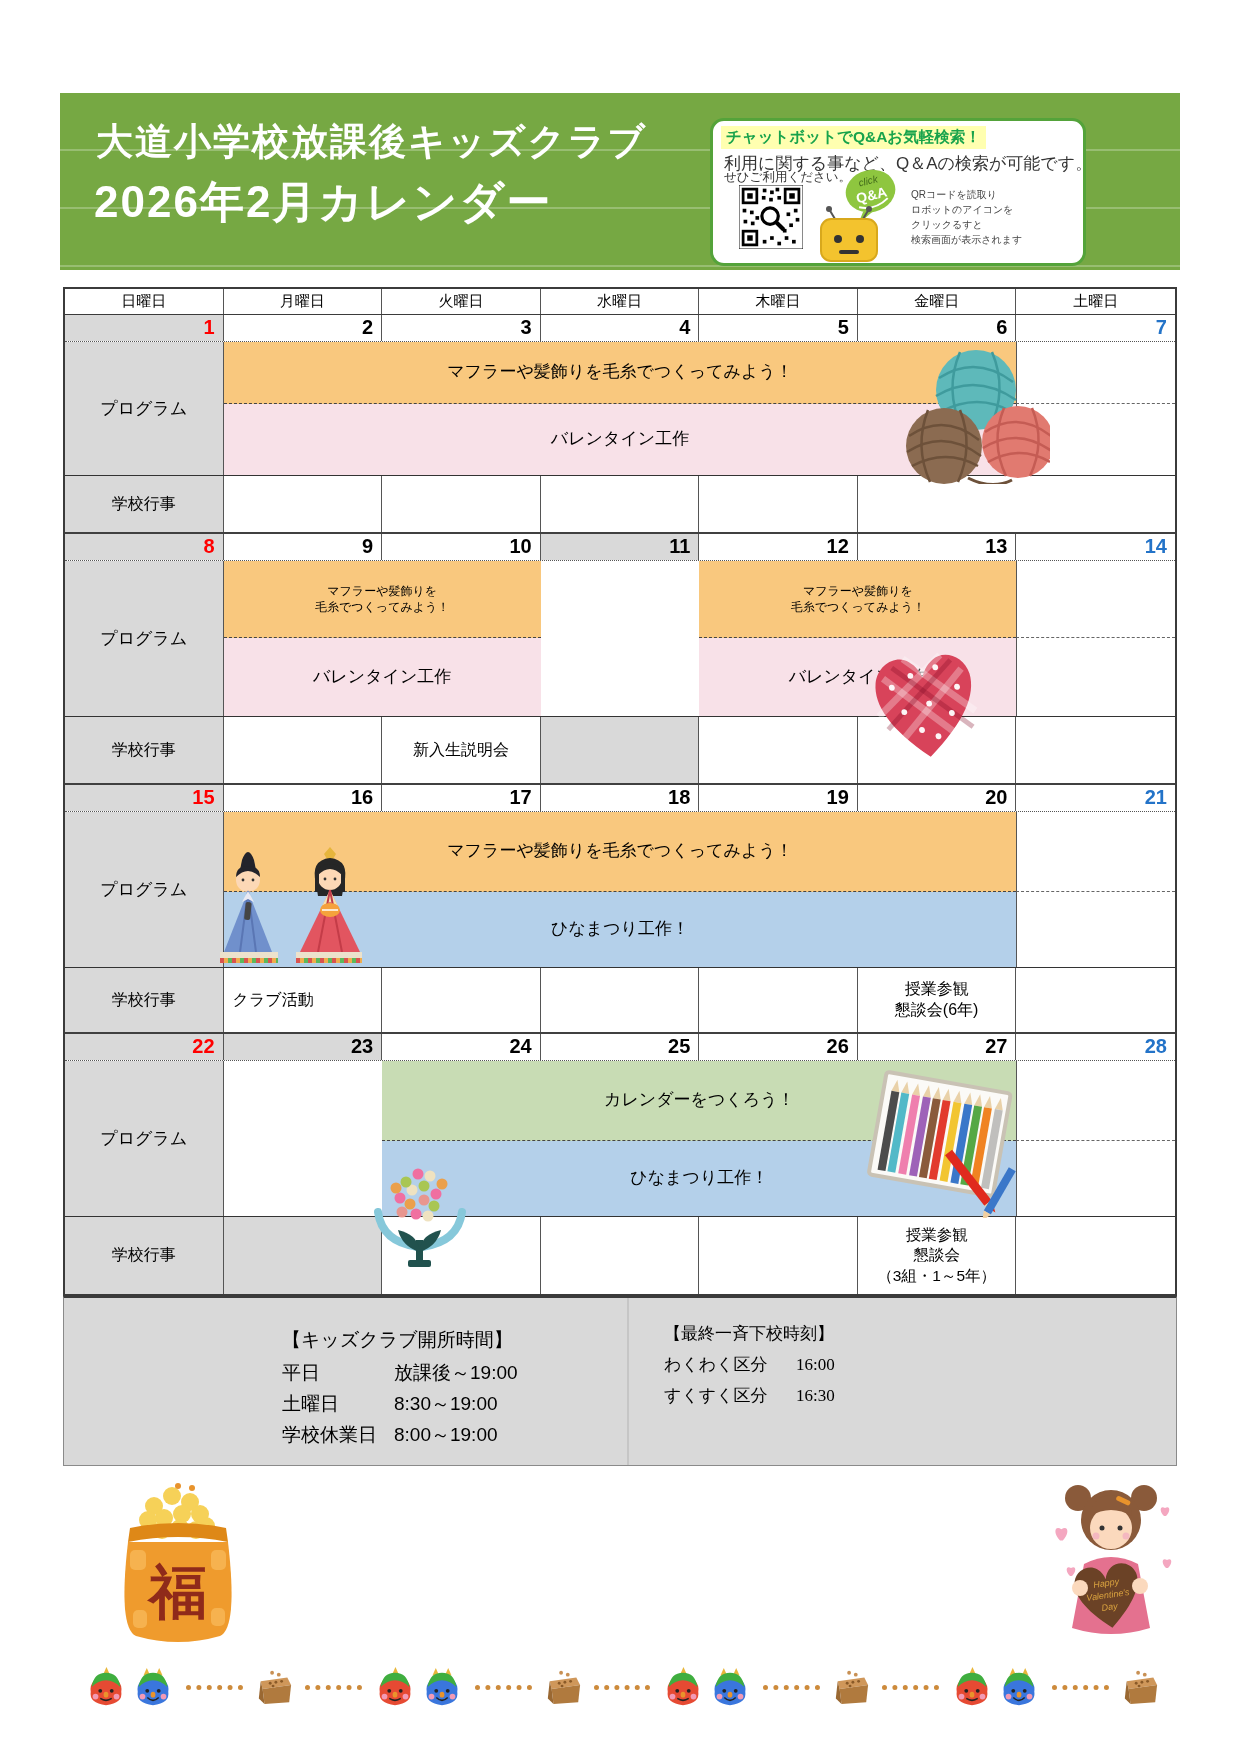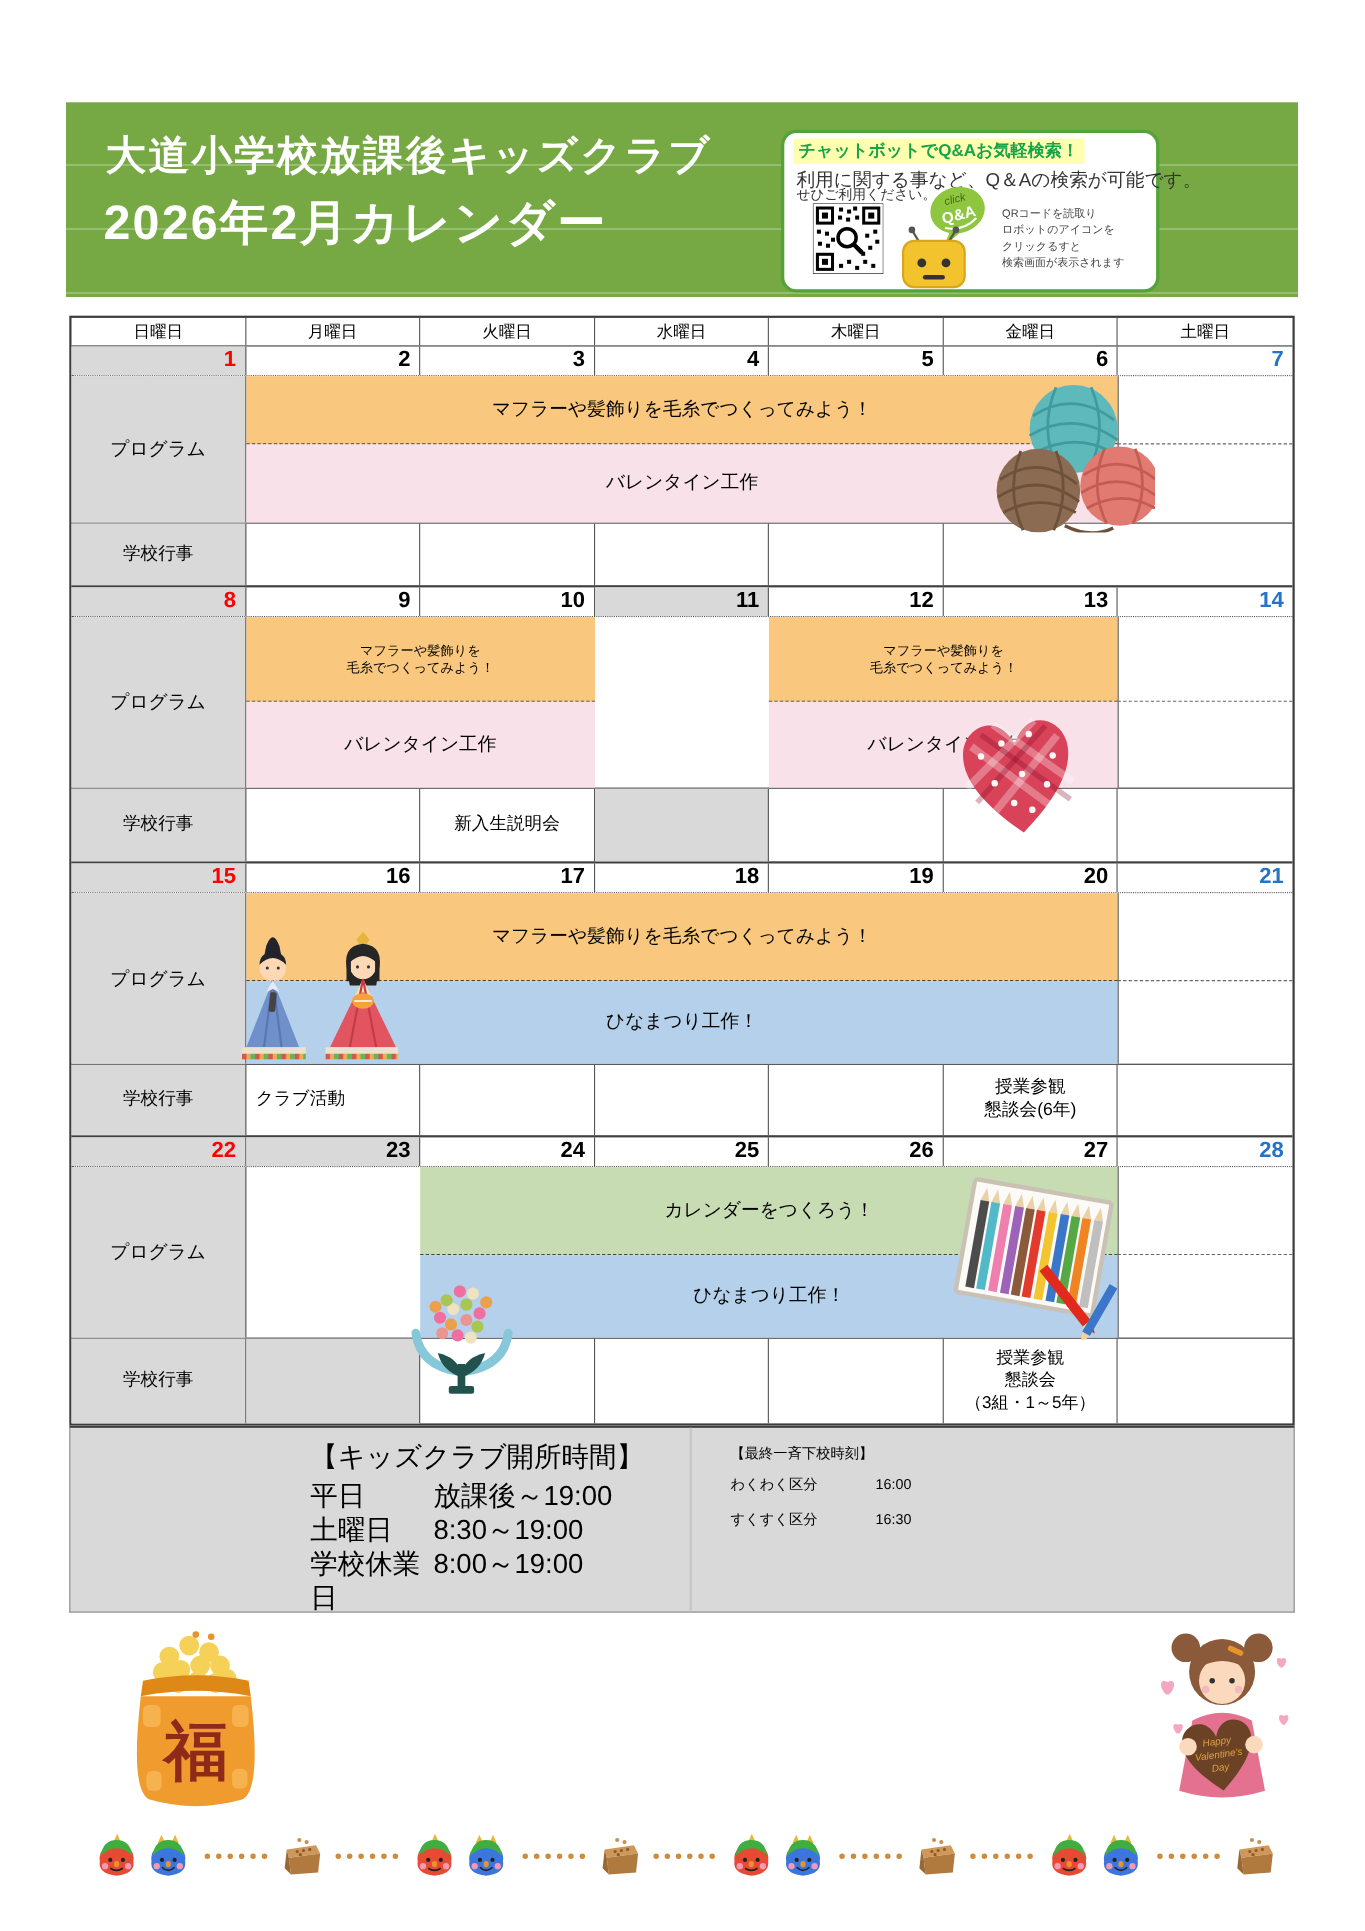--- a/index.html
+++ b/index.html
@@ -8,21 +8,21 @@
   .page *{box-sizing:border-box;}
 
   
   .band{position:absolute;left:60px;top:55px;width:1120px;height:177px;background:#76a843;margin-top:38px;}
   .band::before{content:"";position:absolute;inset:0;
       background:repeating-linear-gradient(180deg,transparent 0,transparent 56px,rgba(255,255,255,.25) 56px,rgba(255,255,255,.25) 58px);}
   .title1{position:absolute;left:36px;top:24px;font-size:37px;font-weight:bold;color:#fff;letter-spacing:2px;white-space:nowrap;}
   .title2{position:absolute;left:34px;top:80px;font-size:44px;font-weight:bold;color:#fff;letter-spacing:2px;white-space:nowrap;}
 
   
-  .chatbox{position:absolute;left:650px;top:25px;width:344px;height:148px;background:#fff;
+  .chatbox{position:absolute;left:650px;top:25px;width:376px;height:148px;background:#fff;
            border:3px solid #54a33a;border-radius:14px;z-index:3;}
   .cb-title{position:absolute;left:8px;top:5px;font-size:15.5px;font-weight:bold;color:#18a34b;
             background:#ffffb0;padding:1px 5px;white-space:nowrap;}
   .cb-b1{position:absolute;left:11px;top:31px;font-size:17px;color:#333;white-space:nowrap;}
   .cb-b2{position:absolute;left:11px;top:48px;font-size:12.5px;color:#333;white-space:nowrap;}
   .cb-qr{position:absolute;left:26px;top:64px;width:64px;height:64px;}
   .cb-robot{position:absolute;left:98px;top:84px;width:76px;height:58px;}
   .cb-bubble{position:absolute;left:126px;top:44px;width:64px;height:60px;}
   .cb-note{position:absolute;left:198px;top:66px;font-size:10px;line-height:15px;color:#444;white-space:nowrap;}
 
@@ -67,22 +67,22 @@
   .gyoji>div:last-child{border-right:none;}
   .glabel{background:#d9d9d9;font-size:17px;}
   .gray{background:#d9d9d9;}
   .ev-left{align-items:flex-start !important;padding-left:9px;}
   .ev3{font-size:15.5px !important;}
 
   
   .footer{position:absolute;left:63px;top:1296px;width:1114px;height:170px;background:#d9d9d9;
           border:1px solid #8a8a8a;border-top:2px solid #3b3b3b;z-index:1;}
   .f-div{position:absolute;left:563px;top:0;bottom:0;width:2px;background:#c6c6c6;}
-  .f-left{position:absolute;left:218px;top:10px;font-size:25px;}
-  .f-right{position:absolute;left:600px;top:14px;font-size:13px;}
+  .f-left{position:absolute;left:218px;top:29px;font-size:19px;}
+  .f-right{position:absolute;left:600px;top:24px;font-size:17px;font-family:Liberation Serif, serif;}
   .f-title{font-weight:500;margin-bottom:4px;}
   .f-row{display:grid;grid-template-columns:112px auto;line-height:31px;}
   .f-right .f-row{grid-template-columns:132px auto;}
 
   
   .ill{position:absolute;z-index:4;pointer-events:none;}
   .ill-yarn{left:872px;top:346px;width:178px;height:138px;}
   .ill-heart{left:864px;top:634px;width:122px;height:138px;}
   .ill-hina{left:214px;top:844px;width:150px;height:124px;}
   .ill-pencils{left:856px;top:1058px;width:168px;height:160px;}

